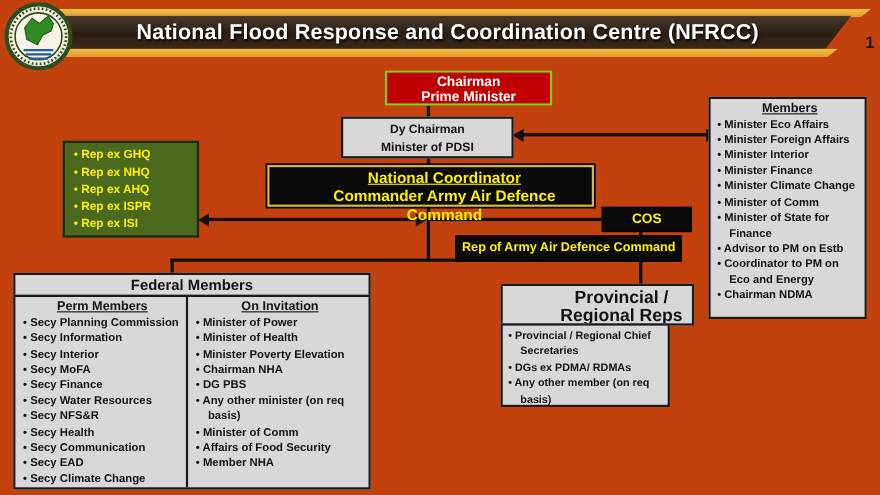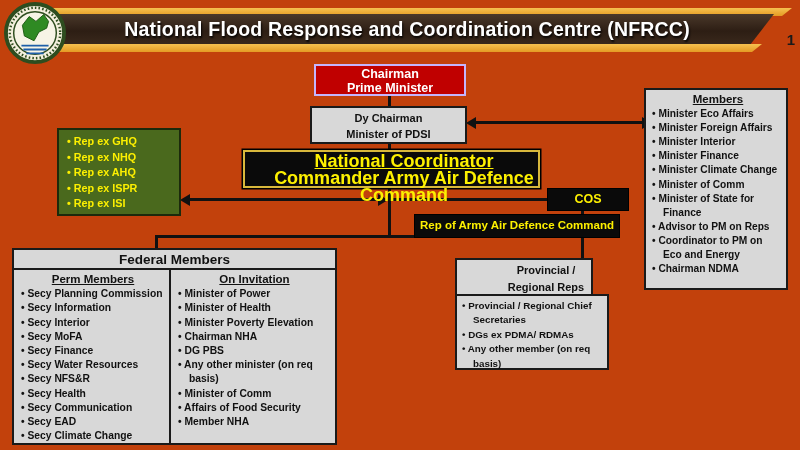--- a/index.html
+++ b/index.html
@@ -17,49 +17,49 @@
             clip-path:polygon(0 0,100% 0,calc(100% - 24px) 100%,0 100%);}
   .banner-title{position:absolute;left:40px;top:14px;width:734px;height:31px;
             display:flex;align-items:center;justify-content:center;
             color:#fff;font-size:19.5px;letter-spacing:.2px;
             text-shadow:1px 2px 2px rgba(0,0,0,.85);white-space:nowrap;}
   .page-num{position:absolute;right:5px;top:31px;color:#1a1a1a;font-size:15px;}
   .logo{position:absolute;left:4px;top:2px;width:62px;height:62px;}
 
   
   .box{position:absolute;box-sizing:border-box;text-align:center;}
-  .red-box{background:#c00000;border:2px solid #c4b5fd;color:#fff;}
+  .red-box{background:#c00000;border:2px solid #84cc16;color:#fff;margin-left:36px;}
   .gray-box{background:#d8d8d8;border:2px solid #1a1a1a;color:#111;}
   .black-box{background:#0a0a0a;border:1px solid #000;color:#fdf000;}
   .nc-box{background:#0a0a0a;border:2px solid #d8b83c;box-shadow:0 0 0 1.5px #000;color:#fdf000;}
   .green-box{background:#4a691d;border:2px solid #1c2a0c;color:#fdf000;text-align:left;}
   .u{text-decoration:underline;}
 
   
   .b-item{padding-left:11px;text-indent:-11px;text-align:left;}
   .b-item::before{content:"• ";}
 
   
   .chairman{left:314px;top:64px;width:152px;height:32px;font-size:12.5px;line-height:14px;padding-top:1px;}
   .dy{left:310px;top:106px;width:157px;height:38px;font-size:11px;line-height:16px;padding-top:2px;}
-  .nc{left:243px;top:150px;width:297px;height:38px;font-size:18px;line-height:17px;padding-top:1px;padding-left:25px;}
+  .nc{left:243px;top:150px;width:297px;height:38px;font-size:14px;line-height:17px;padding-top:1px;padding-left:25px;}
   .green{left:57px;top:128px;width:124px;height:88px;font-size:10.8px;line-height:15.6px;padding:4px 0 0 8px;}
   .members{left:644px;top:88px;width:144px;height:202px;font-size:10.2px;line-height:14.1px;padding:2px 2px 0 6px;}
   .members .ttl{font-size:11.5px;text-align:center;margin-bottom:1px;}
   .cos{left:547px;top:188px;width:82px;height:23px;font-size:12.5px;line-height:20px;}
   .rep{left:414px;top:214px;width:206px;height:24px;font-size:11.5px;line-height:21px;}
 
   .fm-header{left:12px;top:248px;width:325px;height:22px;font-size:13.5px;line-height:19px;}
   .fm-body{left:12px;top:268px;width:325px;height:177px;display:flex;text-align:left;}
   .fm-col{box-sizing:border-box;padding:2px 4px 0 7px;font-size:10.3px;line-height:14.2px;}
   .fm-col.left{width:157px;border-right:2px solid #1a1a1a;}
   .fm-col.right{width:164px;}
   .fm-col .ttl{font-size:11.5px;text-align:center;margin-bottom:1px;}
 
-  .prov-header{left:455px;top:258px;width:138px;height:38px;font-size:11px;line-height:17px;padding-top:2px;padding-left:44px;}
+  .prov-header{left:455px;top:258px;width:176px;height:38px;font-size:16px;line-height:17px;padding-top:2px;padding-left:44px;}
   .prov-body{left:455px;top:294px;width:154px;height:76px;font-size:9.8px;line-height:14.4px;padding:3px 2px 0 5px;text-align:left;}
 
   
   .cline{position:absolute;background:#111;}
   .arr{position:absolute;width:0;height:0;border-top:6px solid transparent;border-bottom:6px solid transparent;}
   .arr-l{border-right:10px solid #111;}
   .arr-r{border-left:10px solid #111;}
 </style>
 </head>
 <body>
@@ -123,21 +123,21 @@
   <div class="box gray-box members">
     <div class="ttl u">Members</div>
     <div>
         <div class="b-item">Minister Eco Affairs</div>
         <div class="b-item">Minister Foreign Affairs</div>
         <div class="b-item">Minister Interior</div>
         <div class="b-item">Minister Finance</div>
         <div class="b-item">Minister Climate Change</div>
         <div class="b-item">Minister of Comm</div>
         <div class="b-item">Minister of State for Finance</div>
-        <div class="b-item">Advisor to PM on Reps</div>
+        <div class="b-item">Advisor to PM on Estb</div>
         <div class="b-item">Coordinator to PM on Eco and Energy</div>
         <div class="b-item">Chairman NDMA</div>
       </div>
   </div>
 
   <div class="box black-box cos">COS</div>
 
   <div class="box gray-box fm-header">Federal Members</div>
 
   <div class="box black-box rep">Rep of Army Air Defence Command</div>

